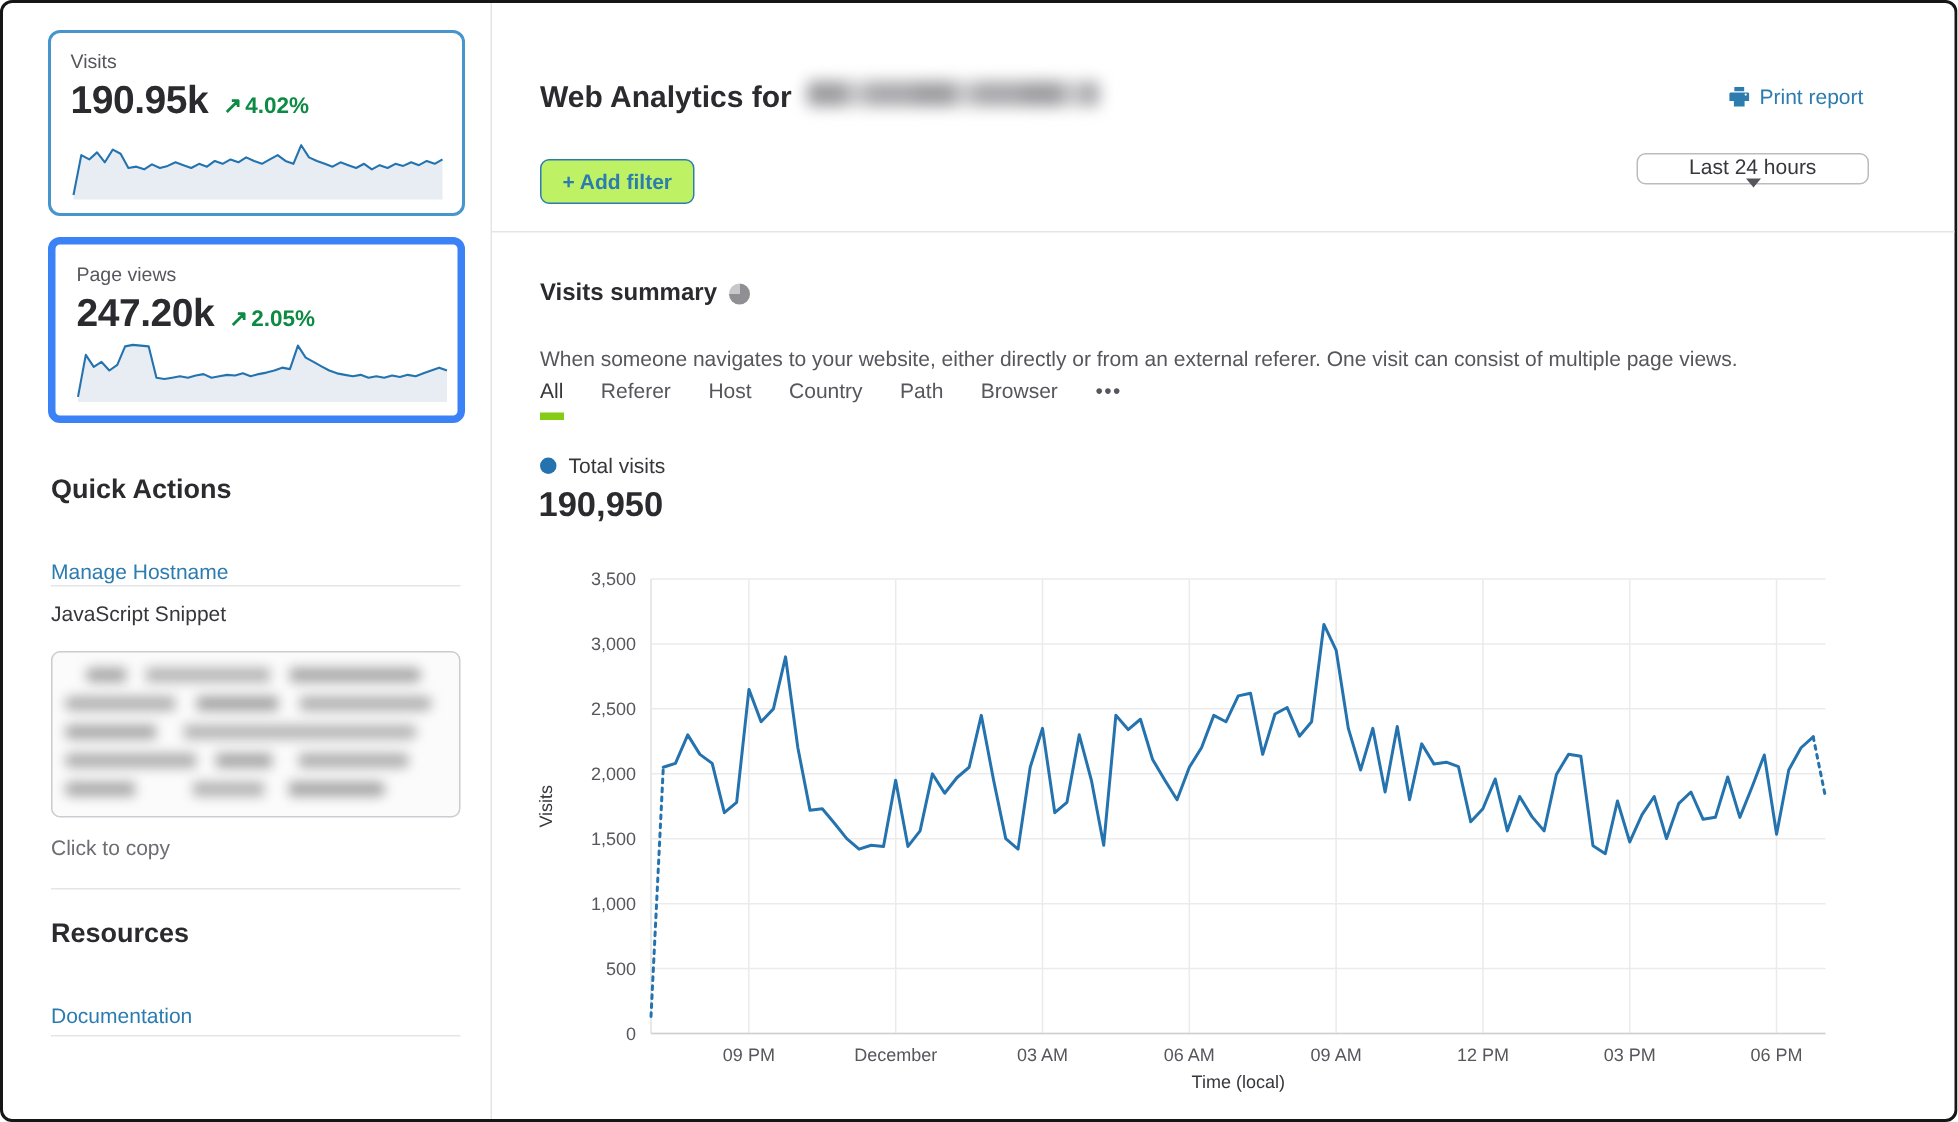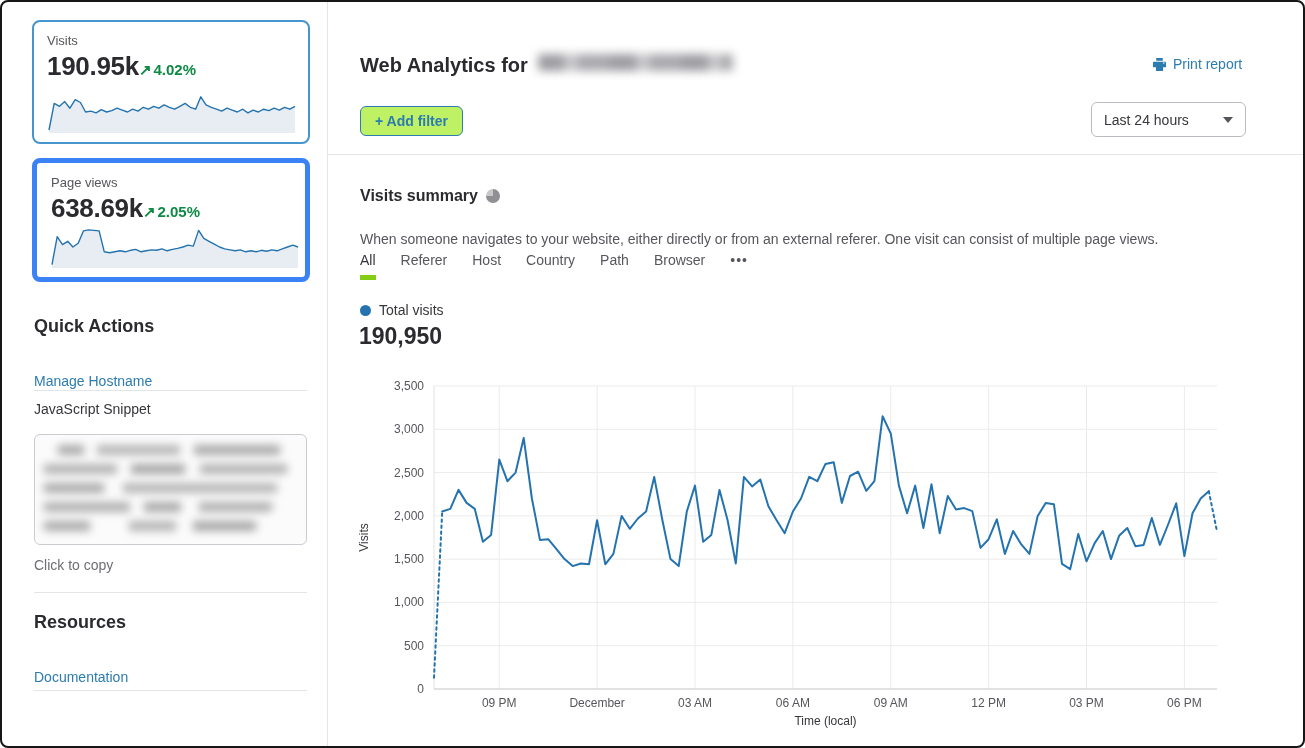--- a/index.html
+++ b/index.html
@@ -6,21 +6,21 @@
   html,body { background:#ffffff; font-family:"Liberation Sans", sans-serif; }
   .frame { position:relative; width:1305px; height:748px; background:#fff;
            border:2px solid #161616; border-radius:8px; overflow:hidden; }
 
   
   .vdivider { position:absolute; left:325px; top:0; width:1px; height:748px; background:#e3e5e7; }
   .card { position:absolute; left:30px; width:278px; height:124px; background:#fff;
           border:5px solid #3b82f6; border-radius:8px; padding:12px 14px 8px 14px; cursor:pointer; }
   .card.selected { border:2px solid #4795cd; padding:11px 13px 7px 13px; }
   .card-title { font-size:13px; color:#56565c; margin-bottom:3px; }
-  .card-value-row { display:flex; align-items:baseline; gap:0; }
+  .card-value-row { display:flex; align-items:baseline; gap:10px; }
   .card-value { font-size:26px; font-weight:700; color:#2b2b2f; letter-spacing:-0.3px; }
   .delta { font-size:15px; font-weight:600; color:#0d8a43; }
   .delta .arrow { font-weight:700; margin-right:2px; }
   .spark { position:absolute; left:14px; bottom:8px; }
 
   .sb-h2 { position:absolute; left:32px; font-size:18px; font-weight:700; color:#2b2b2f; }
   .sb-link { position:absolute; left:32px; font-size:14px; color:#2c7cb0; text-decoration:none; cursor:pointer;margin-top:11px; }
   .sb-label { position:absolute; left:32px; font-size:14px; color:#36363b; }
   .sb-hr { position:absolute; left:32px; width:273px; height:1px; background:#e3e5e7; }
   .copy-hint { position:absolute; left:32px; font-size:14px; color:#6d6d73; }
@@ -35,23 +35,23 @@
                 color:#2b2b2f; display:flex; align-items:flex-start; }
   .redacted-domain { display:inline-block; margin-left:10px; width:195px; height:17px; border-radius:3px;
       background:repeating-linear-gradient(90deg,#9d9da1 0 26px,#c6c6c9 26px 40px,#a9a9ad 40px 72px);
       filter:blur(5px); }
   .print-link { position:absolute; left:1150px; top:54px; display:flex; align-items:center; gap:6px;
                 font-size:14px; color:#2c7cb0; cursor:pointer; }
   .btn-add-filter { position:absolute; left:358px; top:104px; height:30px; padding:0 14px;
                     background:#bef264; border:1px solid #2c7cb0; border-radius:6px;
                     font-size:14px; color:#2c7cb0; font-weight:600; cursor:pointer;
                     display:flex; align-items:center; }
-  .dropdown { position:absolute; left:1089px; top:100px; width:155px; height:35px;
+  .dropdown { position:absolute; left:1089px; top:100px; width:155px; height:21px;
               border:1px solid #b9bcc0; border-radius:6px; background:#fff; cursor:pointer;
-              display:flex; align-items:center; justify-content:space-between; padding:0 12px; }
+              display:flex; align-items:center; justify-content:space-between; padding:0 12px;flex-direction:column; }
   .dropdown-label { font-size:14px; color:#36363b; }
   .caret { width:0; height:0; border-left:5px solid transparent; border-right:5px solid transparent;
            border-top:6px solid #55555a; }
   .main-hr { position:absolute; left:326px; top:152px; width:979px; height:1px; background:#e3e5e7; }
 
   
   .summary-title { position:absolute; left:358px; top:185px; font-size:16px; font-weight:700;
                    color:#2b2b2f; display:flex; align-items:center; gap:8px; }
   .help-icon { width:14px; height:14px; border-radius:50%;
                background:conic-gradient(from -90deg, #c8c8cb 0 25%, #8f8f94 25% 100%); cursor:pointer; }
@@ -81,21 +81,21 @@
     </div>
     <svg class="spark" width="248" height="46">
         <polygon points="1.0,42.0 6.2,15.4 11.5,18.3 16.7,13.6 21.9,20.2 27.2,11.7 32.4,14.5 37.6,24.0 42.9,23.1 48.1,24.9 53.3,21.6 58.6,24.0 63.8,22.6 69.0,20.2 74.3,22.1 79.5,24.0 84.7,21.2 90.0,23.1 95.2,19.3 100.4,21.2 105.7,18.3 110.9,20.2 116.1,16.9 121.4,19.3 126.6,21.2 131.9,18.3 137.1,15.4 142.3,19.3 147.6,21.2 152.8,8.8 158.0,16.9 163.3,19.3 168.5,21.2 173.7,23.1 179.0,20.2 184.2,22.1 189.4,24.0 194.7,21.2 199.9,24.9 205.1,22.1 210.4,24.0 215.6,21.2 220.8,22.6 226.1,20.2 231.3,22.1 236.5,19.3 241.8,21.2 247.0,18.3 247,45 1,45" fill="rgba(84,130,170,0.14)" stroke="none"></polygon>
         <polyline points="1.0,42.0 6.2,15.4 11.5,18.3 16.7,13.6 21.9,20.2 27.2,11.7 32.4,14.5 37.6,24.0 42.9,23.1 48.1,24.9 53.3,21.6 58.6,24.0 63.8,22.6 69.0,20.2 74.3,22.1 79.5,24.0 84.7,21.2 90.0,23.1 95.2,19.3 100.4,21.2 105.7,18.3 110.9,20.2 116.1,16.9 121.4,19.3 126.6,21.2 131.9,18.3 137.1,15.4 142.3,19.3 147.6,21.2 152.8,8.8 158.0,16.9 163.3,19.3 168.5,21.2 173.7,23.1 179.0,20.2 184.2,22.1 189.4,24.0 194.7,21.2 199.9,24.9 205.1,22.1 210.4,24.0 215.6,21.2 220.8,22.6 226.1,20.2 231.3,22.1 236.5,19.3 241.8,21.2 247.0,18.3" fill="none" stroke="#2473ae" stroke-width="1.4" stroke-linejoin="round"></polyline>
       </svg>
   </div>
 
   <div class="card" style="top:156px;">
     <div class="card-title">Page views</div>
     <div class="card-value-row">
-      <span class="card-value">638.69k</span>
+      <span class="card-value">247.20k</span>
       <span class="delta"><span class="arrow">↗</span><span>2.05%</span></span>
     </div>
     <svg class="spark" width="248" height="46">
         <polygon points="1.0,41.6 6.2,13.6 11.5,21.6 16.7,18.3 21.9,24.0 27.2,20.2 32.4,7.9 37.6,6.9 42.9,7.4 48.1,7.9 53.3,28.8 58.6,29.7 63.8,28.8 69.0,27.8 74.3,28.8 79.5,27.3 84.7,26.4 90.0,28.8 95.2,27.8 100.4,26.9 105.7,27.3 110.9,25.9 116.1,27.8 121.4,26.4 126.6,25.4 131.9,24.0 137.1,22.1 142.3,23.1 147.6,7.4 152.8,15.4 158.0,18.3 163.3,21.2 168.5,24.0 173.7,25.9 179.0,26.9 184.2,27.8 189.4,26.9 194.7,28.8 199.9,27.8 205.1,28.8 210.4,27.3 215.6,28.3 220.8,26.9 226.1,27.8 231.3,25.9 236.5,24.0 241.8,22.1 247.0,24.0 247,45 1,45" fill="rgba(84,130,170,0.14)" stroke="none"></polygon>
         <polyline points="1.0,41.6 6.2,13.6 11.5,21.6 16.7,18.3 21.9,24.0 27.2,20.2 32.4,7.9 37.6,6.9 42.9,7.4 48.1,7.9 53.3,28.8 58.6,29.7 63.8,28.8 69.0,27.8 74.3,28.8 79.5,27.3 84.7,26.4 90.0,28.8 95.2,27.8 100.4,26.9 105.7,27.3 110.9,25.9 116.1,27.8 121.4,26.4 126.6,25.4 131.9,24.0 137.1,22.1 142.3,23.1 147.6,7.4 152.8,15.4 158.0,18.3 163.3,21.2 168.5,24.0 173.7,25.9 179.0,26.9 184.2,27.8 189.4,26.9 194.7,28.8 199.9,27.8 205.1,28.8 210.4,27.3 215.6,28.3 220.8,26.9 226.1,27.8 231.3,25.9 236.5,24.0 241.8,22.1 247.0,24.0" fill="none" stroke="#2473ae" stroke-width="1.4" stroke-linejoin="round"></polyline>
       </svg>
   </div>
 
   <div class="sb-h2" style="top:314px;">Quick Actions</div>
   <a class="sb-link" style="top:360px;">Manage Hostname</a>

